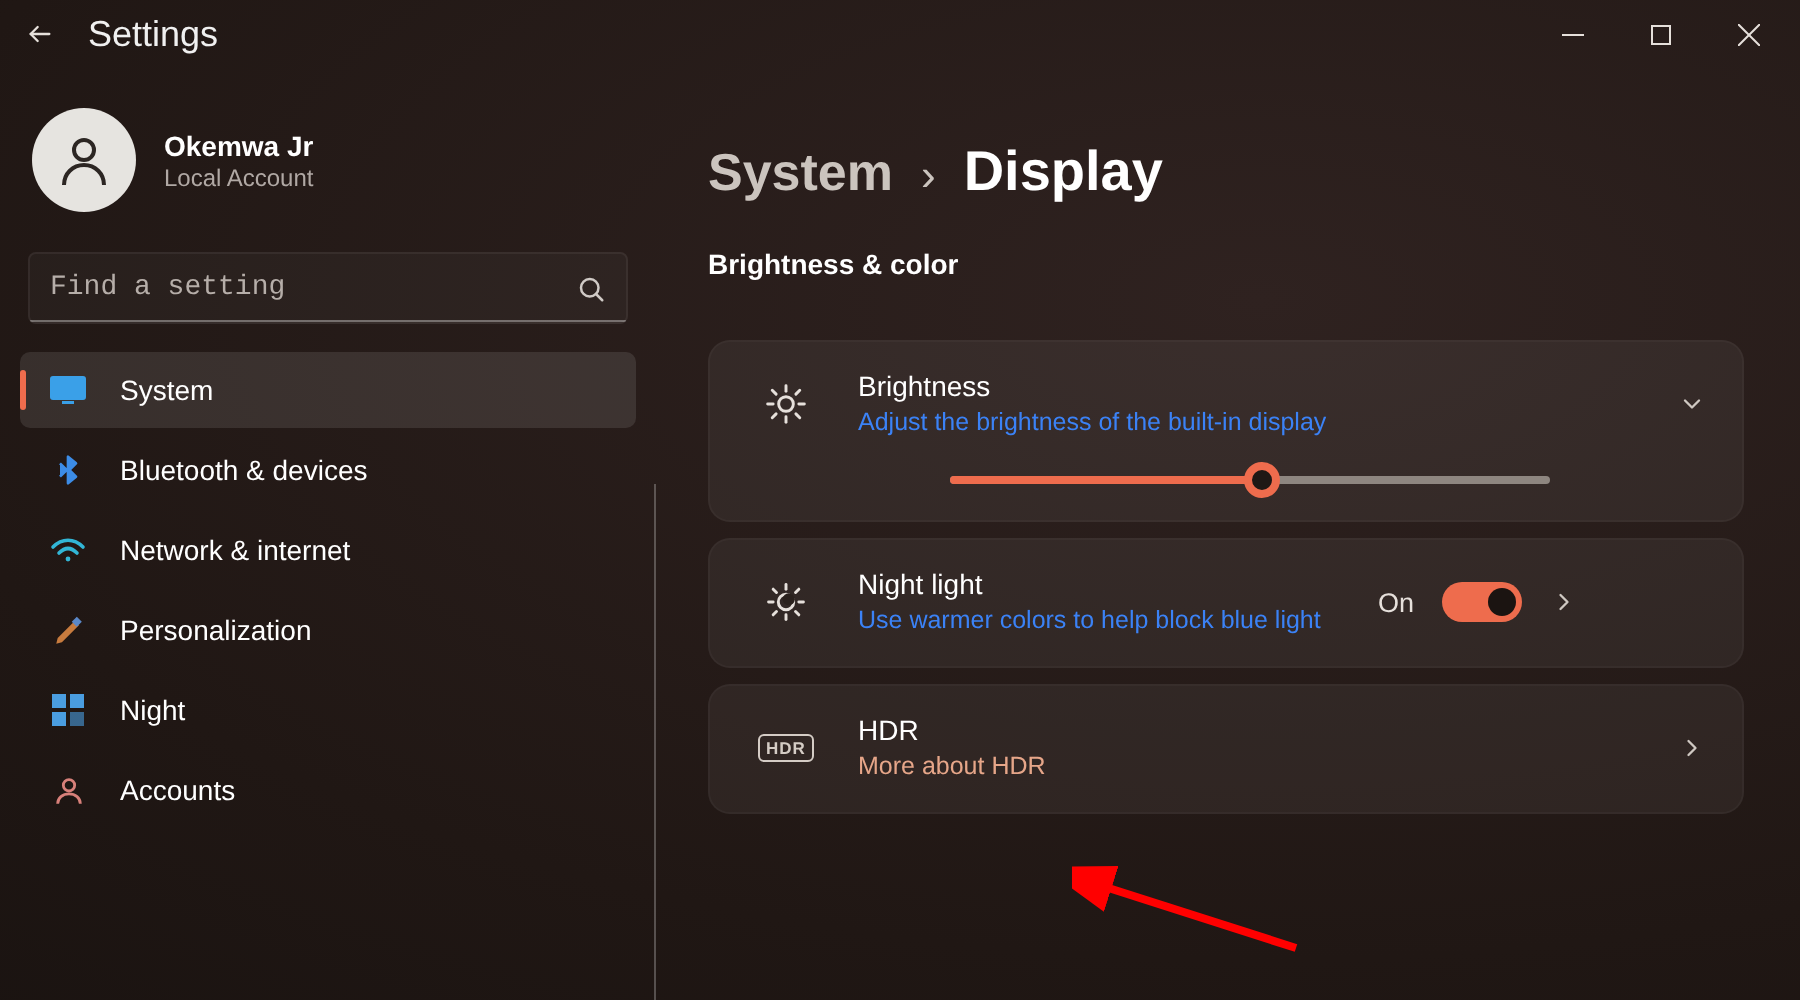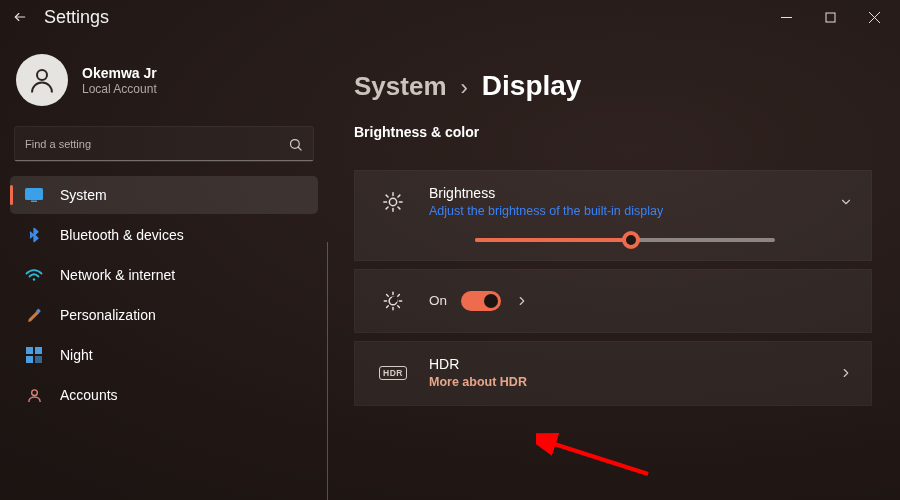--- a/index.html
+++ b/index.html
@@ -65,21 +65,21 @@
     content: "";
     position: absolute;
     left: 0; right: 0; bottom: 0;
     height: 1px;
     background: rgba(255,255,255,0.35);
     border-radius: 0 0 4px 4px;
   }
   .search input {
     flex: 1;
     background: transparent; border: none; outline: none;
-    color: #ef4444; font-size: 11px;
+    color: #ef4444; font-size: 14px; font-family: Liberation Mono, monospace;
   }
   .search input::placeholder { color: #b6aea9; }
   .nav { display: flex; flex-direction: column; gap: 2px; }
   .nav-item {
     display: flex; align-items: center;
     height: 38px;
     padding: 0 12px;
     border-radius: 5px;
     cursor: pointer;
     font-size: 14px;
@@ -110,32 +110,32 @@
     display: flex; align-items: baseline; gap: 14px;
     margin: 14px 0 22px 0;
   }
   .bc-parent { font-size: 26px; font-weight: 600; color: #cbc4be; }
   .bc-sep    { font-size: 22px; color: #cbc4be; }
   .bc-current{ font-size: 28px; font-weight: 600; color: #ffffff; }
   .section-title { font-size: 14px; font-weight: 600; margin: 0 0 30px 0; }
   .card {
     background: rgba(255,255,255,0.055);
     border: 1px solid rgba(255,255,255,0.03);
-    border-radius: 1px;
+    border-radius: 11px;
     display: flex; align-items: center;
     padding: 14px 18px;
     margin-bottom: 8px;
     min-height: 64px;
     position: relative;
   }
   .card .icon-slot { width: 40px; display: flex; align-items: center; justify-content: center; margin-right: 16px; }
   .card .text-slot { flex: 1; }
   .card .title { font-size: 14px; color: #fff; }
   .card .sub   { font-size: 12.5px; color: #3b82f6; margin-top: 2px; line-height: 1.35; }
-  .card .sub.link { color: #e6a689; font-weight: bold; }
+  .card .sub.link { color: #e6a689; }
   .card .right { display: flex; align-items: center; gap: 14px; }
   .chev { color: #cfc8c2; }
   .brightness-card { flex-direction: column; align-items: stretch; padding: 14px 18px 18px 18px; }
   .brightness-head { display: flex; align-items: center; }
   .brightness-head .text-slot { flex: 1; }
   .slider-row { display: flex; align-items: center; margin: 18px 6px 0 102px; }
   .slider-track {
     position: relative;
     width: 300px; height: 4px;
     background: #8e8680;
@@ -349,20 +349,24 @@
             <line x1="12" y1="2.5" x2="12" y2="5"></line>
             <line x1="12" y1="19" x2="12" y2="21.5"></line>
             <line x1="2.5" y1="12" x2="5" y2="12"></line>
             <line x1="19" y1="12" x2="21.5" y2="12"></line>
             <line x1="5" y1="5" x2="6.8" y2="6.8"></line>
             <line x1="17.2" y1="17.2" x2="19" y2="19"></line>
             <line x1="5" y1="19" x2="6.8" y2="17.2"></line>
             <line x1="17.2" y1="6.8" x2="19" y2="5"></line>
           </svg>
       </div>
+      <div class="text-slot" style="max-width:260px;">
+        <div class="title">Night light</div>
+        <div class="sub">Use warmer colors to help block blue light</div>
+      </div>
       <div class="right">
         <span style="font-size:13.5px;color:#e6e0db;">On</span>
         <div class="toggle">
           <div class="knob"></div>
         </div>
         <svg class="chev" width="14" height="14" viewBox="0 0 24 24" fill="none" stroke="currentColor" stroke-width="2" stroke-linecap="round" stroke-linejoin="round">
             <polyline points="9 6 15 12 9 18"></polyline>
           </svg>
       </div>
     </div>

